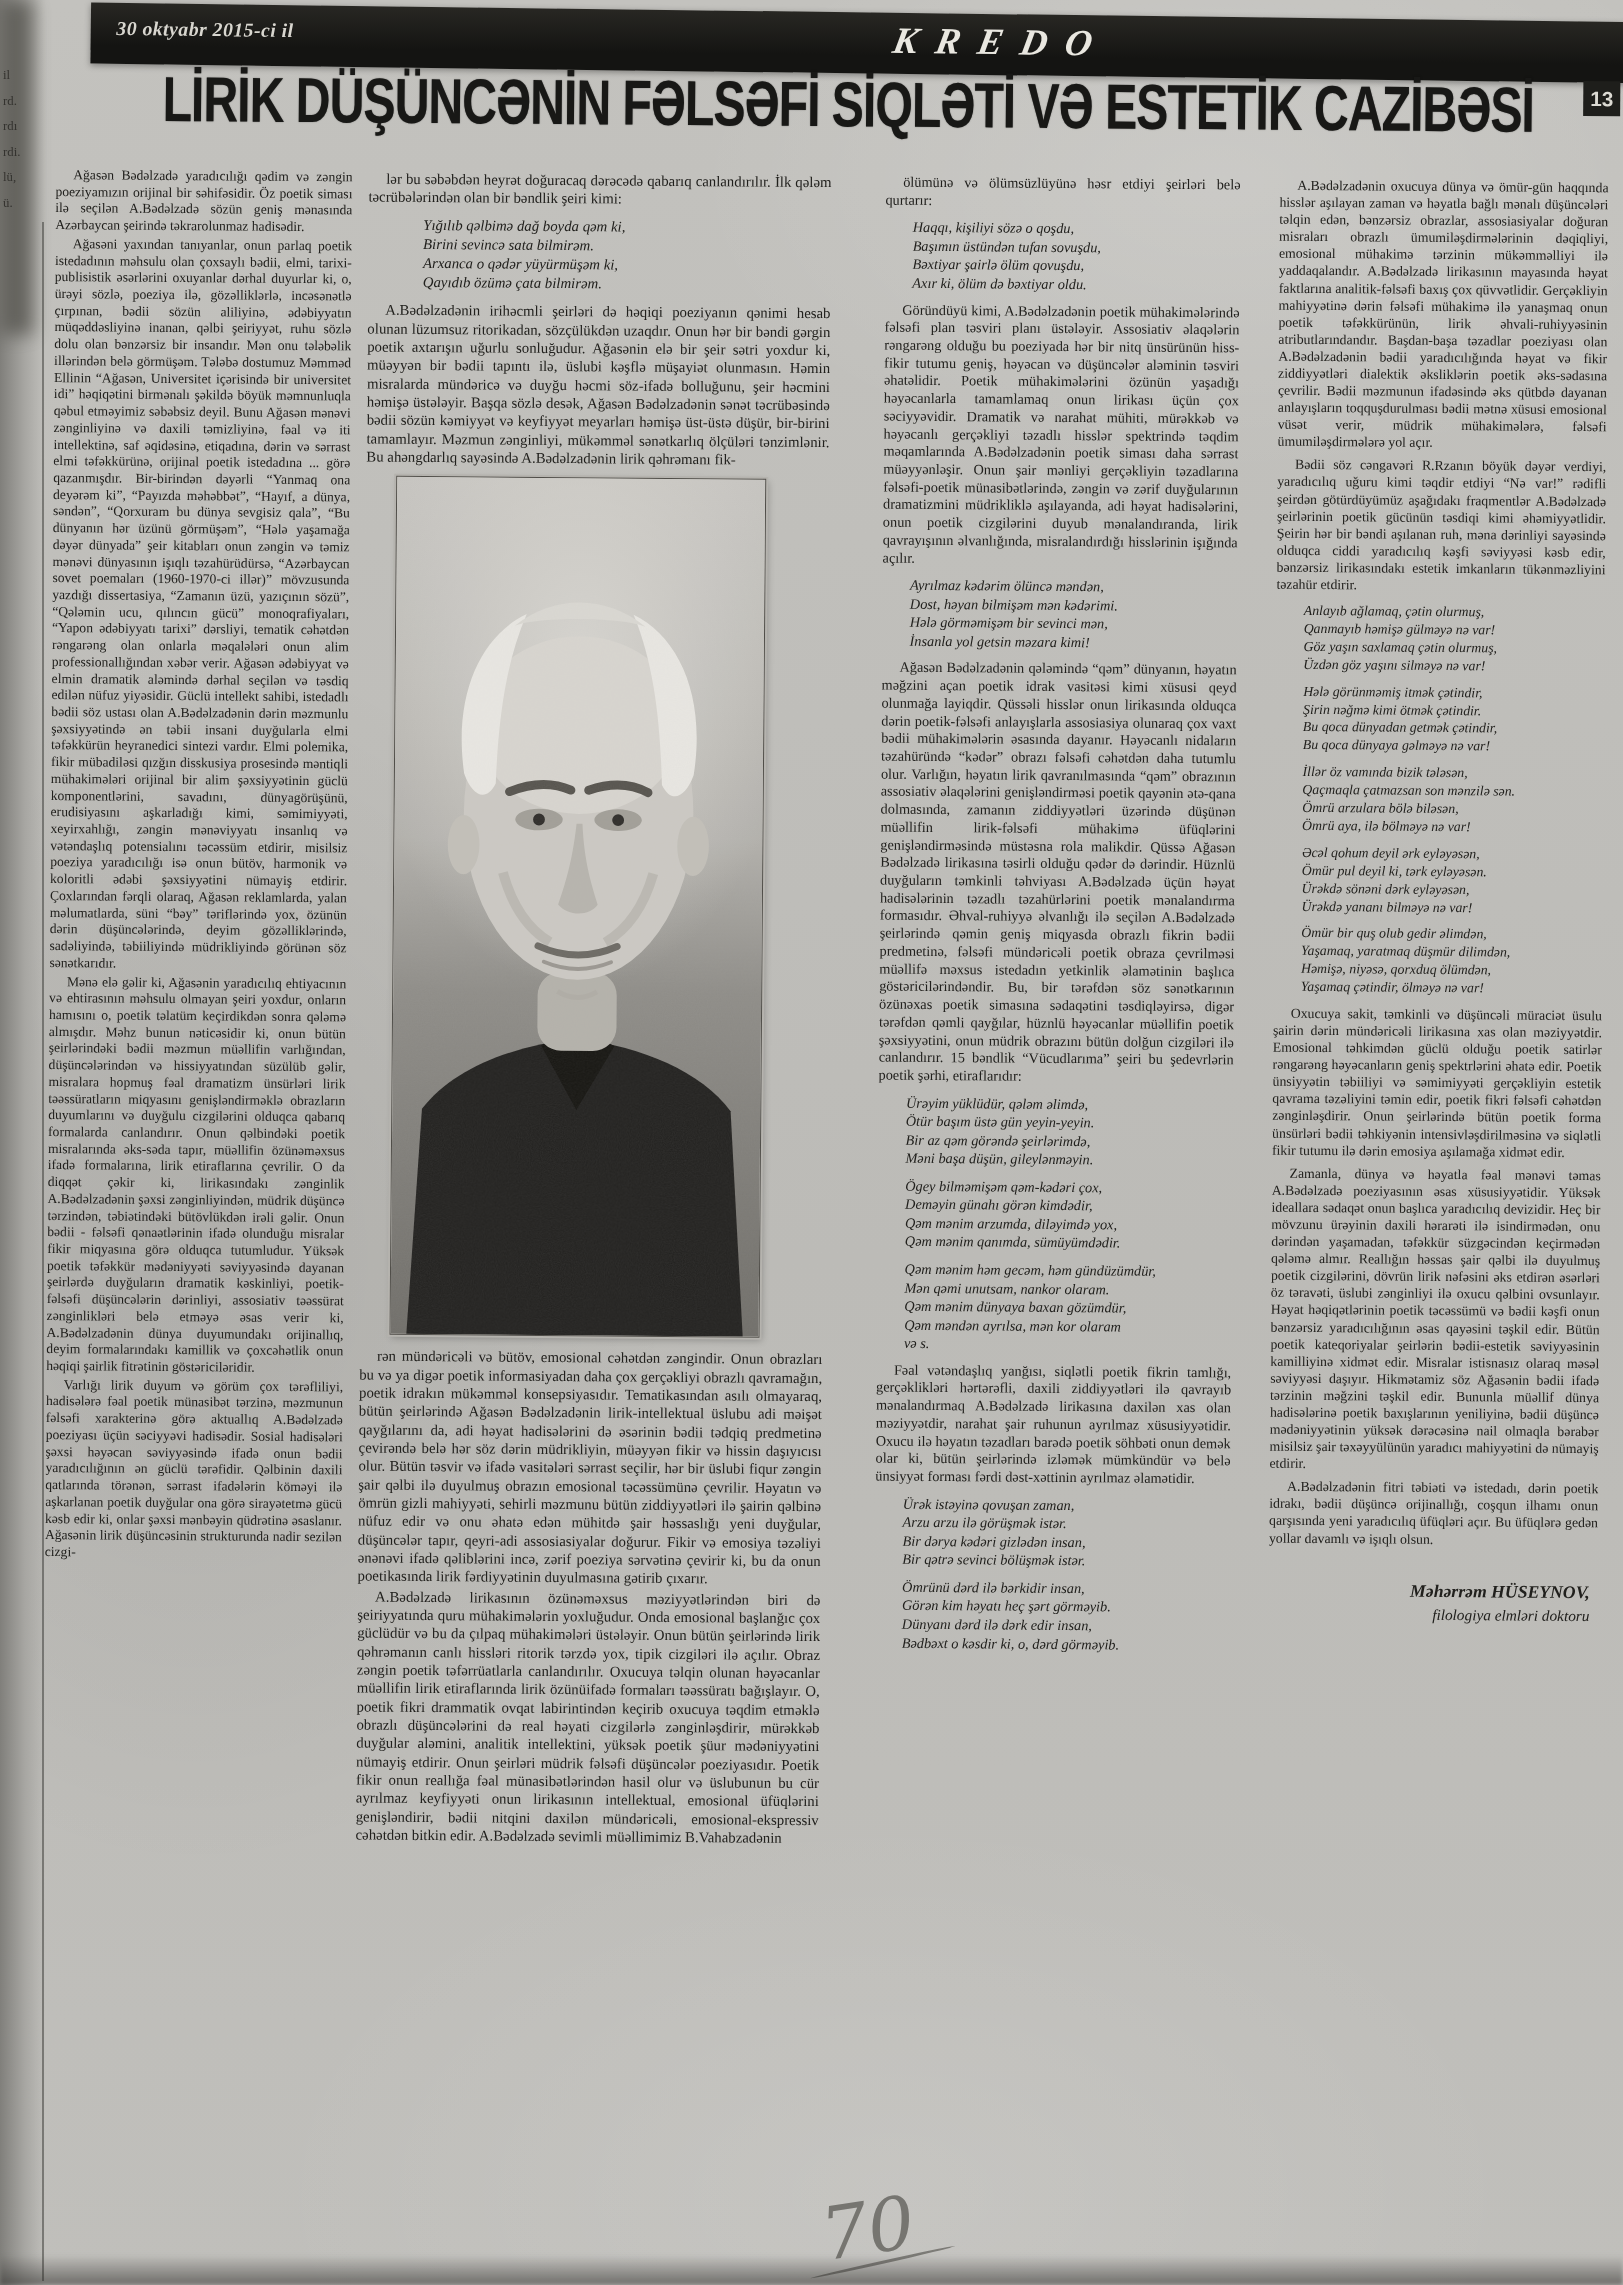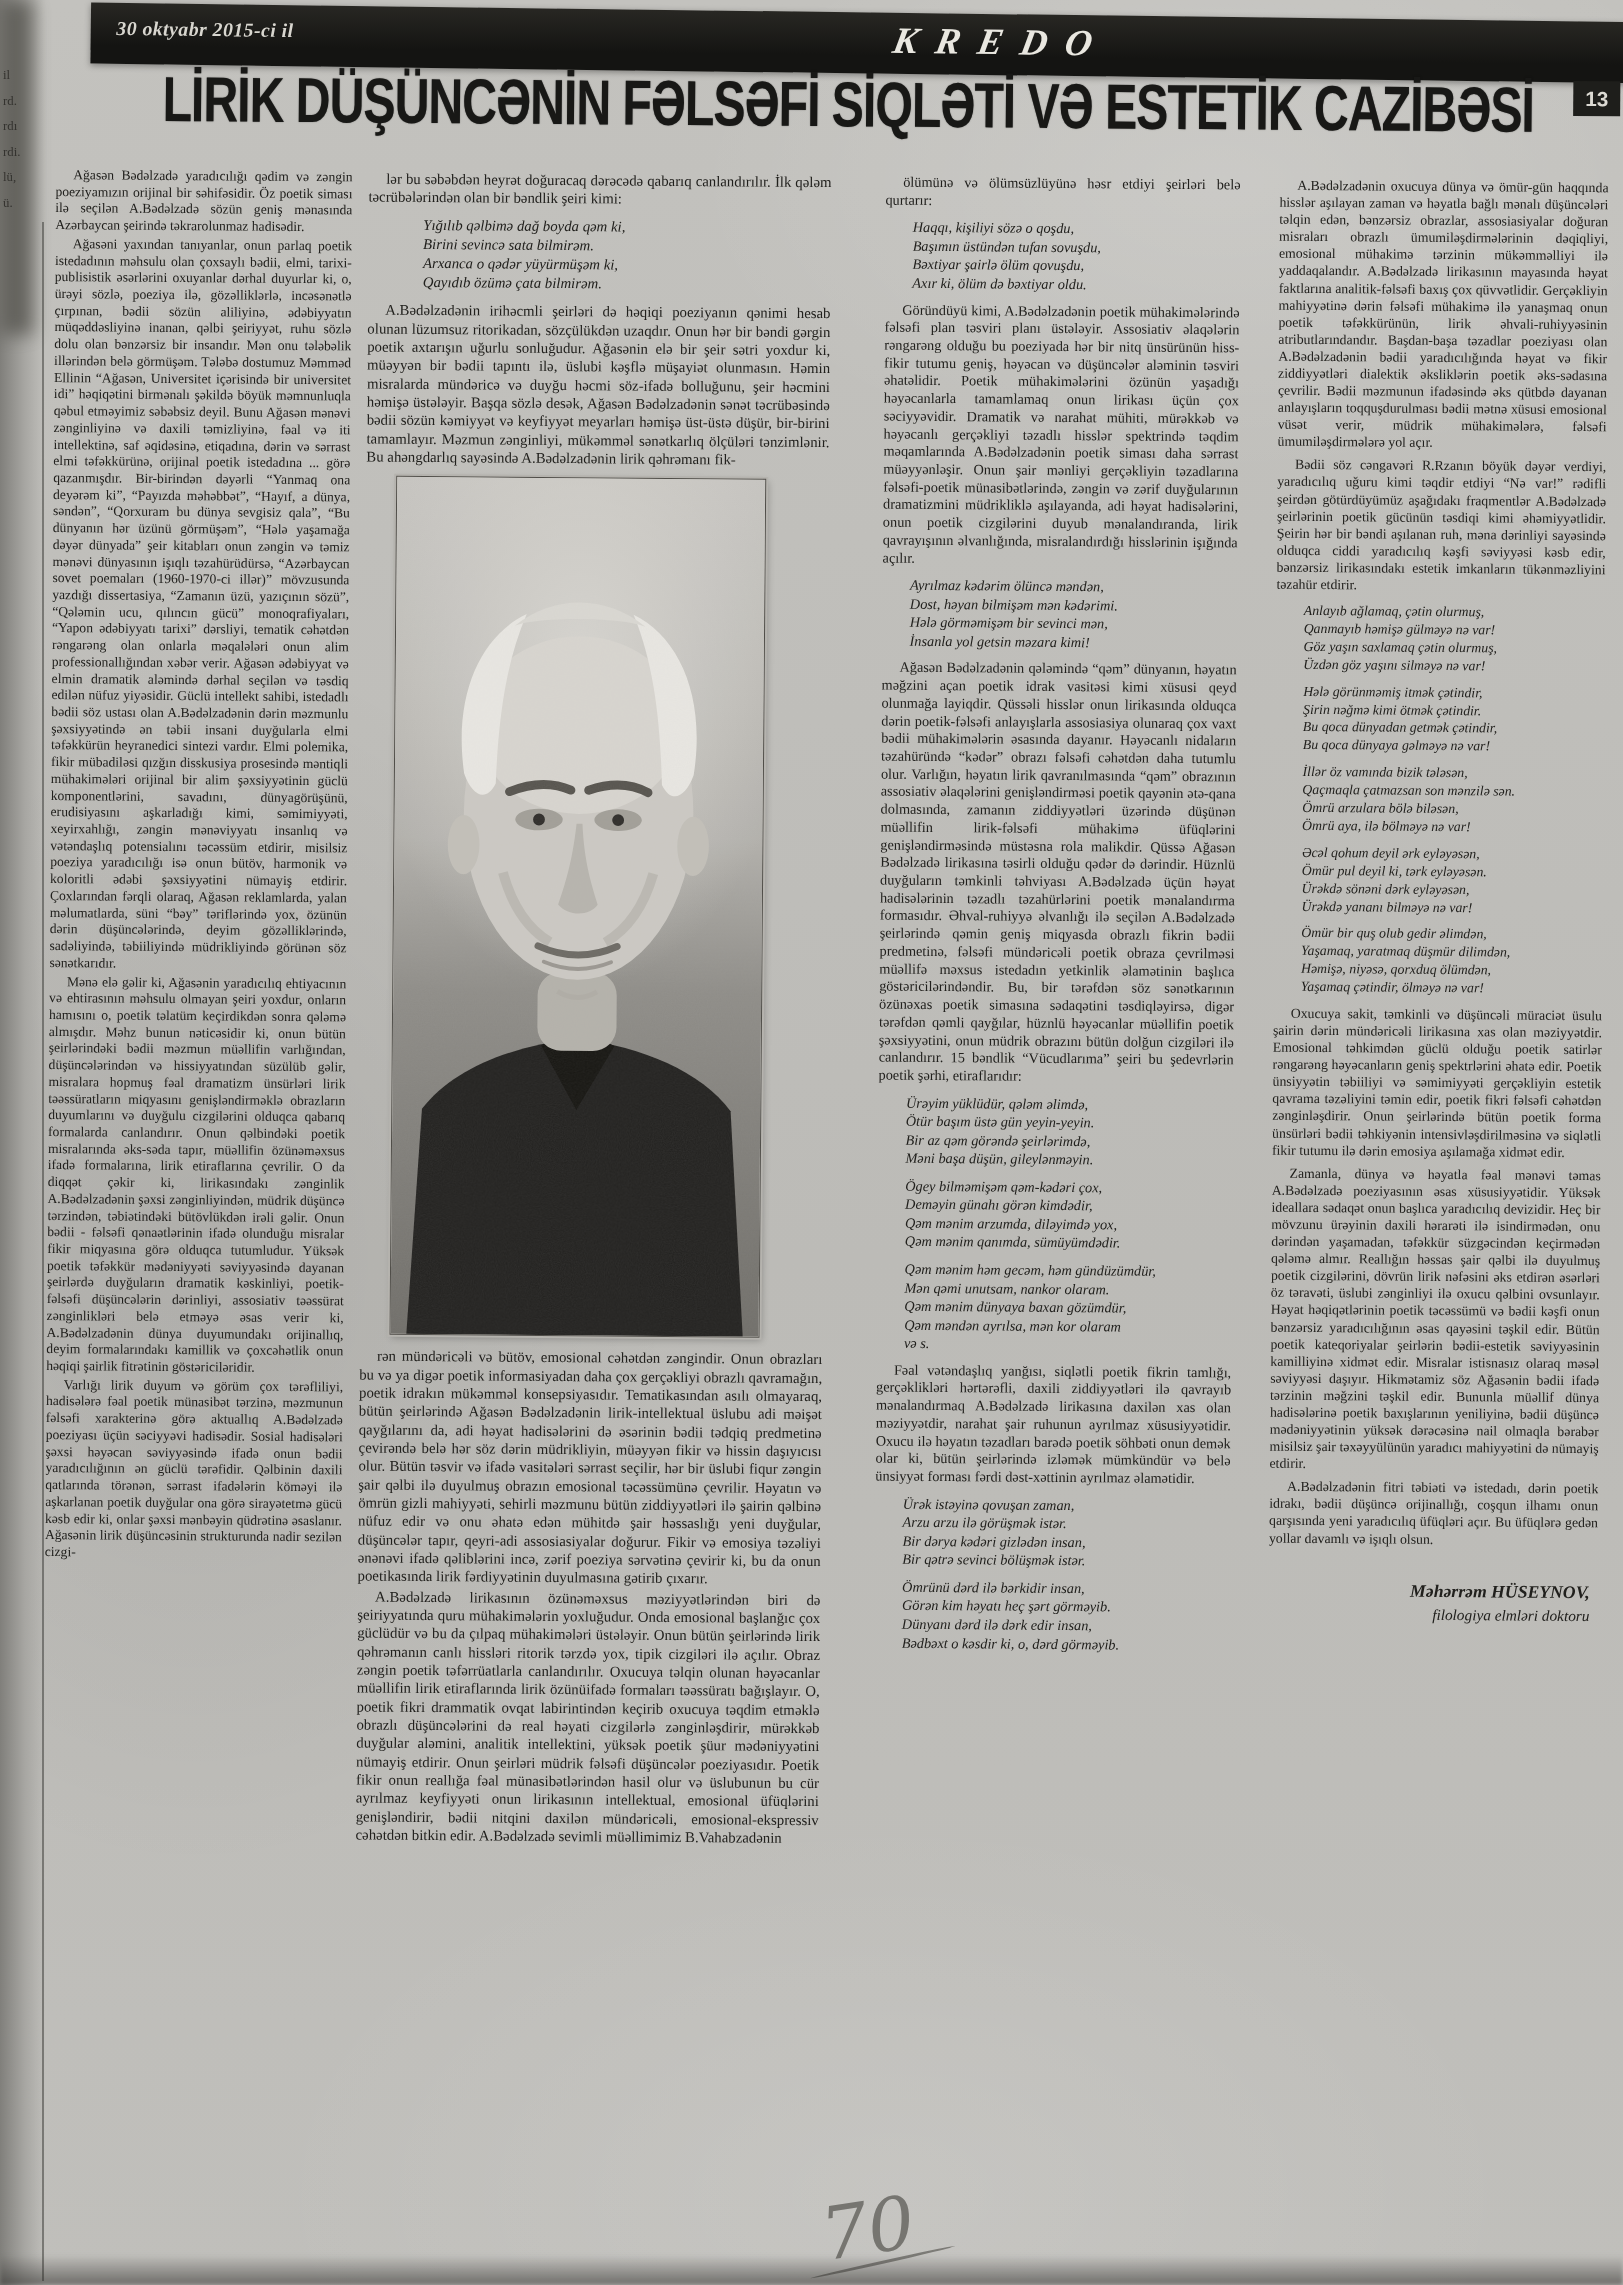--- a/index.html
+++ b/index.html
@@ -23,21 +23,21 @@
   .bottom-shade{position:absolute;left:0;bottom:0;width:100%;height:29.6px;
     background:linear-gradient(rgba(0,0,0,0),rgba(42,41,38,.55));filter:blur(2px);}
   
   .band{position:absolute;left:91px;top:11.8px;right:-11.8px;height:61px;
     background:linear-gradient(#282723,#141412 70%);
     box-shadow:0 2px 5.9px rgba(0,0,0,.35);transform:rotate(.28deg);}
   .band .date{position:absolute;left:25.6px;top:13.8px;font-weight:bold;font-style:italic;
     font-size:19.7px;color:#d8d6cf;letter-spacing:0.5px;}
   .band .kredo{position:absolute;left:52%;top:5.9px;font-style:italic;font-weight:bold;
     font-size:37px;color:#e9e7e0;letter-spacing:17.7px;transform:skewX(-10deg);}
-  .pageno{position:absolute;right:2px;top:75px;width:47px;height:35px;background:#1e1e1b;
+  .pageno{position:absolute;right:2px;top:75px;width:37px;height:35px;background:#1e1e1b;
     color:#dcdad3;font-family:"Liberation Sans",sans-serif;font-weight:bold;font-size:20.7px;
     text-align:center;line-height:35px;}
   
   .headline{position:absolute;left:85px;top:77px;width:1529px;text-align:center;
     font-family:"Liberation Sans",sans-serif;font-weight:bold;color:#181816;}
   .headline .hinner{display:inline-block;font-size:46px;letter-spacing:-1px;white-space:nowrap;
     transform:scale(1.05,1.38);transform-origin:50% 50%;
     text-shadow:0 0 1px rgba(0,0,0,.55);}
   
   .col{position:absolute;text-align:justify;line-height:1.24;font-size:14.3px;overflow:hidden;}

